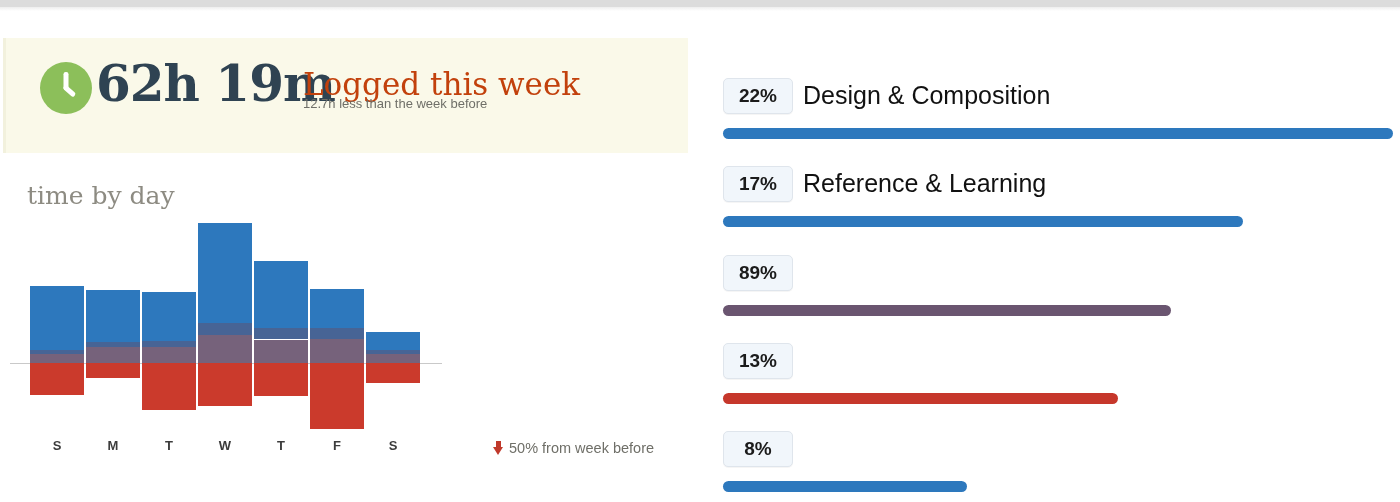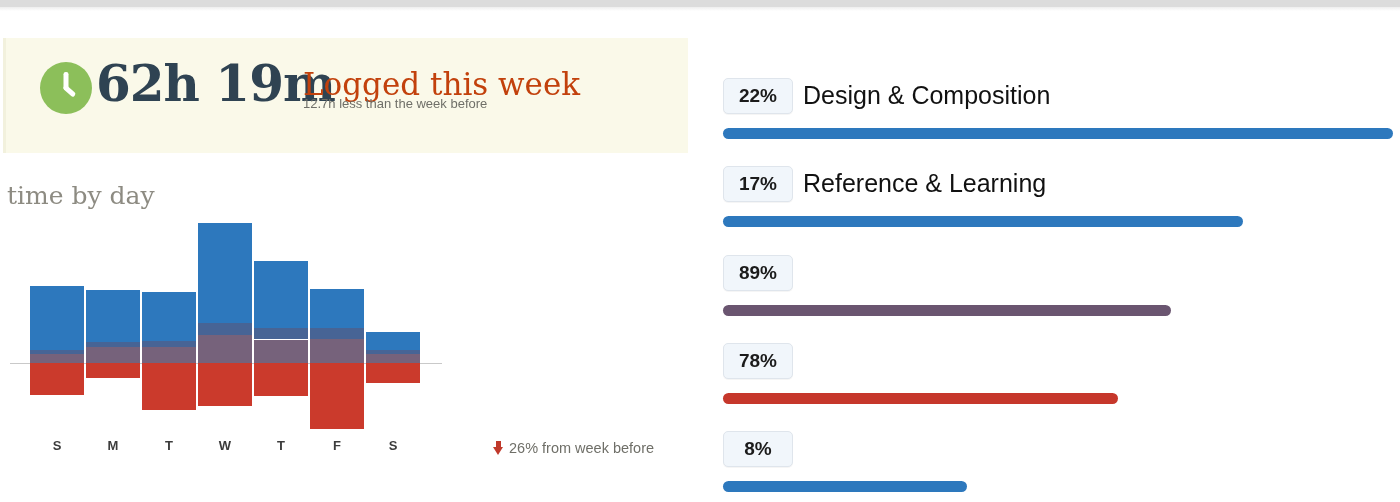--- a/index.html
+++ b/index.html
@@ -36,21 +36,21 @@
     font-family:"DejaVu Serif", serif;
     font-size:31px; color:#c2410c; white-space:nowrap;
   }
   .logged-sub {
     position:absolute; left:303px; top:96px;
     font-size:13px; color:#6f6f68; white-space:nowrap;
   }
 
   .sec-title {
     font-family:"DejaVu Serif", serif;
-    font-size:25px; color:#8d8b82; white-space:nowrap;
+    font-size:25px; color:#8d8b82; white-space:nowrap;margin-left:20px;
   }
   .tbd-title { position:absolute; left:7px; top:181px; }
   .pp-title  { position:absolute; left:484px; top:181px; }
 
   
   .tbd-chart { position:absolute; left:0px; top:205px; width:450px; height:205px; }
   .zeroline { position:absolute; left:10px; top:158px; width:432px; height:1px;
               background:#c9c9c9; }
   .col { position:absolute; width:54px; }
   .seg { position:absolute; left:0; width:54px; }
@@ -182,21 +182,21 @@
       <div class="daylabel" style="left:198px">W</div>
       <div class="daylabel" style="left:254px">T</div>
       <div class="daylabel" style="left:310px">F</div>
       <div class="daylabel" style="left:366px">S</div>
     </div>
 
 
 
     <div class="pulse-note">
       <span class="dn-arrow"></span>
-      <span>26% from week before</span>
+      <span>50% from week before</span>
     </div>
   </div>
 
   <div class="right">
     <div id="cats">
         <div class="cat-row" style="top: 38px; height: 70px;">
           <div class="cat-head">
             <div class="pct-badge">22%</div>
             <div class="cat-name">Design &amp; Composition</div>
           </div>
@@ -216,21 +216,21 @@
         <div class="cat-row" style="top: 215px; height: 70px;">
           <div class="cat-head">
             <div class="pct-badge">89%</div>
           </div>
           <div class="bar-track" style="top: 50px; width: 448px;">
             <div class="bar-fill" style="width: 100%; background: rgb(106, 85, 112);"></div>
           </div>
         </div>
         <div class="cat-row" style="top: 303px; height: 70px;">
           <div class="cat-head">
-            <div class="pct-badge">78%</div>
+            <div class="pct-badge">13%</div>
           </div>
           <div class="bar-track" style="top: 50px; width: 395px;">
             <div class="bar-fill" style="width: 100%; background: rgb(198, 55, 43);"></div>
           </div>
         </div>
         <div class="cat-row" style="top: 391px; height: 70px;">
           <div class="cat-head">
             <div class="pct-badge">8%</div>
           </div>
           <div class="bar-track" style="top: 50px; width: 244px;">

